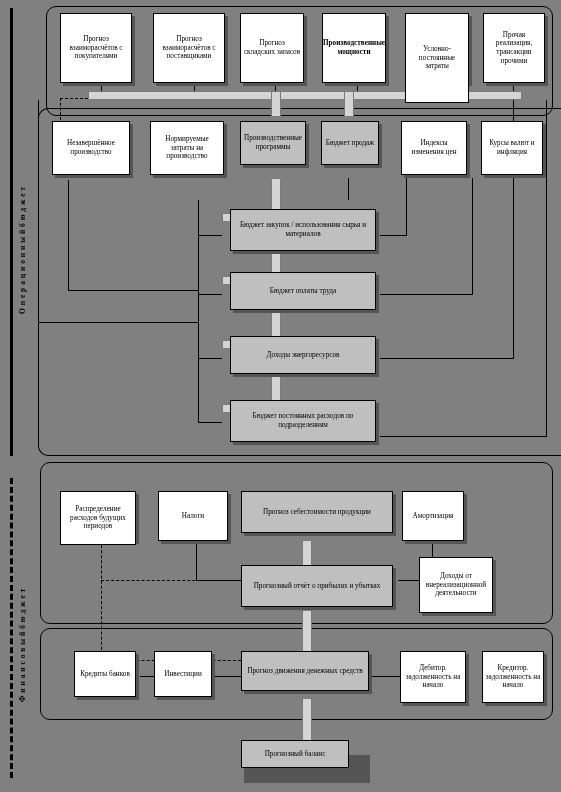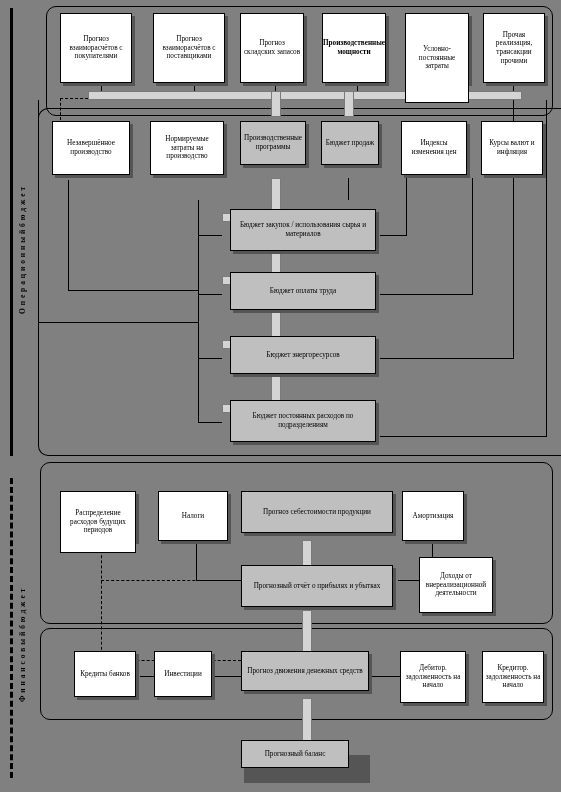--- a/index.html
+++ b/index.html
@@ -191,27 +191,27 @@
   <div class="shadow" style="left:484px;top:124px;width:62px;height:54px;"></div>
   <div class="box" style="left:481px;top:121px;width:62px;height:54px;">Курсы валют и инфляция</div>
 
   <div class="shadow" style="left:233px;top:212px;width:146px;height:42px;"></div>
   <div class="box grey" style="left:230px;top:209px;width:146px;height:42px;">Бюджет закупок / использования сырья и материалов</div>
 
   <div class="shadow" style="left:233px;top:275px;width:146px;height:38px;"></div>
   <div class="box grey" style="left:230px;top:272px;width:146px;height:38px;">Бюджет оплаты труда</div>
 
   <div class="shadow" style="left:233px;top:339px;width:146px;height:38px;"></div>
-  <div class="box grey" style="left:230px;top:336px;width:146px;height:38px;">Бюджет энергоресурсов</div>
+  <div class="box grey" style="left:230px;top:336px;width:146px;height:38px;">Доходы энергоресурсов</div>
 
   <div class="shadow" style="left:233px;top:403px;width:146px;height:42px;"></div>
   <div class="box grey" style="left:230px;top:400px;width:146px;height:42px;">Бюджет постоянных расходов по подразделениям</div>
 
   <div class="shadow" style="left:63px;top:494px;width:76px;height:50px;"></div>
-  <div class="box" style="left:60px;top:491px;width:76px;height:62px;">Распределение расходов будущих периодов</div>
+  <div class="box" style="left:60px;top:491px;width:76px;height:54px;">Распределение расходов будущих периодов</div>
 
   <div class="shadow" style="left:161px;top:494px;width:70px;height:50px;"></div>
   <div class="box" style="left:158px;top:491px;width:70px;height:50px;">Налоги</div>
 
   <div class="shadow" style="left:244px;top:494px;width:152px;height:42px;"></div>
   <div class="box grey" style="left:241px;top:491px;width:152px;height:42px;">Прогноз себестоимости продукции</div>
 
   <div class="shadow" style="left:405px;top:494px;width:62px;height:50px;"></div>
   <div class="box" style="left:402px;top:491px;width:62px;height:50px;">Амортизация</div>
 

